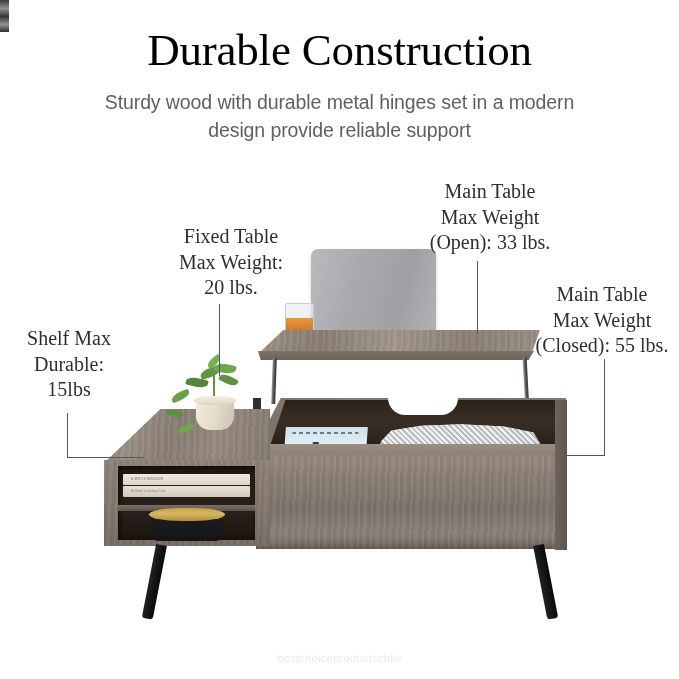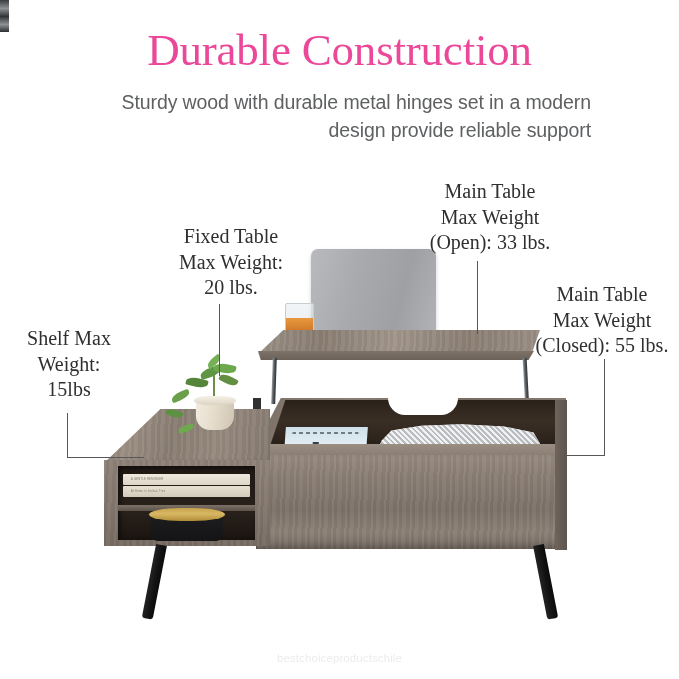--- a/index.html
+++ b/index.html
@@ -9,25 +9,25 @@
     font-family:"Liberation Serif",serif;
     overflow:hidden;
     position:relative;
   }
   .stage{position:relative;width:679px;height:679px;overflow:hidden;background:#fff;}
 
   
   .headline{
     position:absolute;left:0;top:24px;width:679px;text-align:center;
     font-family:"Liberation Serif",serif;
-    font-size:45px;line-height:52px;color:#ec4899;font-weight:400;
+    font-size:45px;line-height:52px;color:#000000;font-weight:400;
     letter-spacing:-0.2px;
   }
   .subhead{
-    position:absolute;left:88px;top:88px;width:503px;text-align:right;
+    position:absolute;left:88px;top:88px;width:503px;text-align:center;
     font-family:"Liberation Sans",sans-serif;
     font-size:19.5px;line-height:28px;color:#5e6062;font-weight:400;
     letter-spacing:-0.1px;
   }
 
   
   .label{
     position:absolute;text-align:center;color:#2f2f31;
     font-family:"Liberation Serif",serif;
     font-size:20px;line-height:25.5px;white-space:pre-line;
@@ -317,17 +317,17 @@
   <div class="label" id="lbl-open">Main Table
 Max Weight
 (Open): 33 lbs.</div>
   <div class="label" id="lbl-fixed">Fixed Table
 Max Weight:
 20 lbs.</div>
   <div class="label" id="lbl-closed">Main Table
 Max Weight
 (Closed): 55 lbs.</div>
   <div class="label" id="lbl-shelf">Shelf Max
-Weight:
+Durable:
 15lbs</div>
 
   <div class="watermark">bestchoiceproductschile</div>
 </div>
 
 </body></html>

